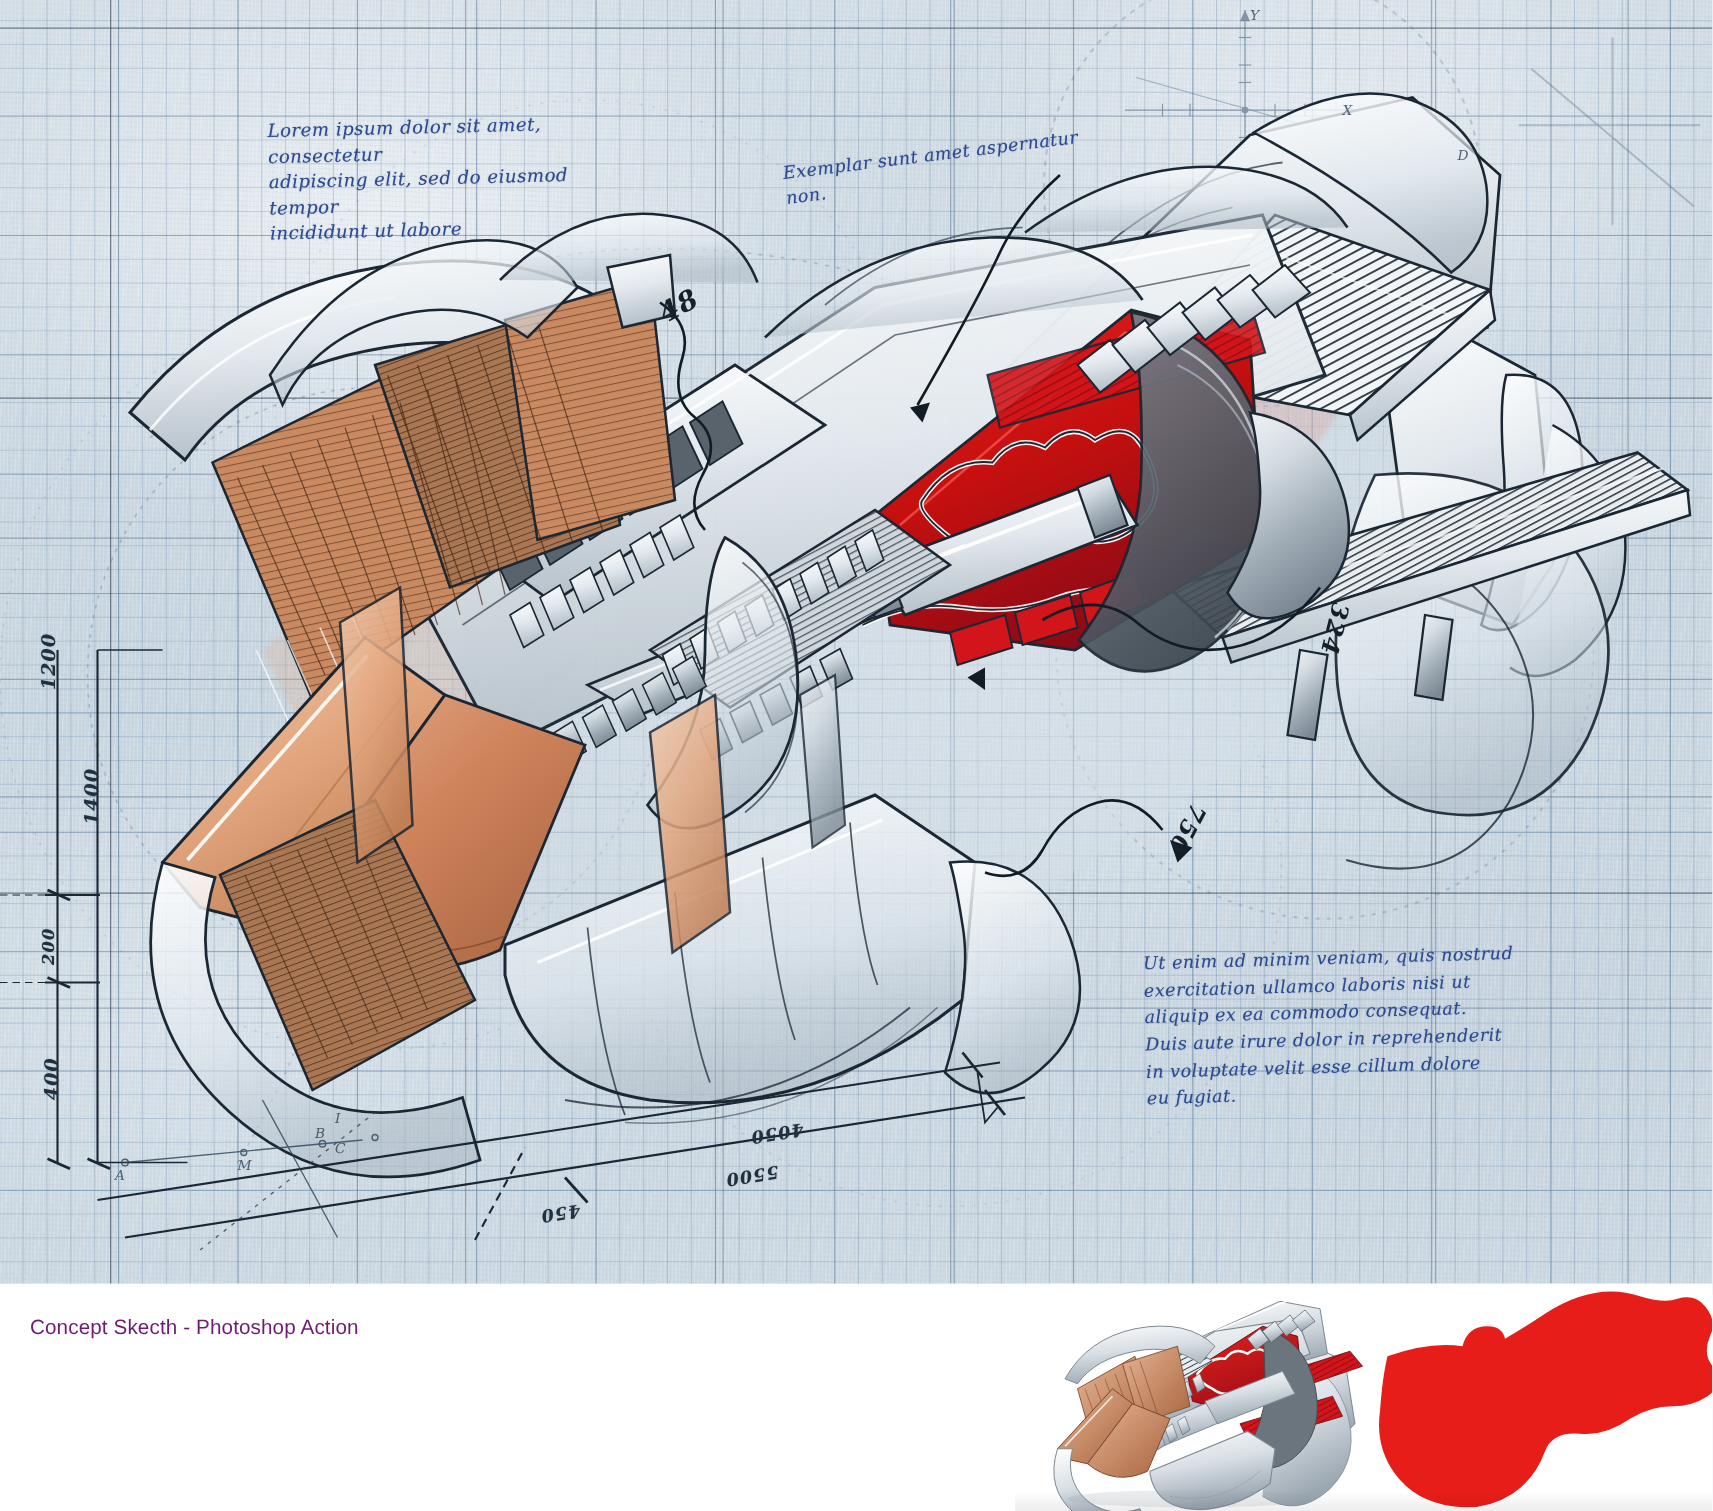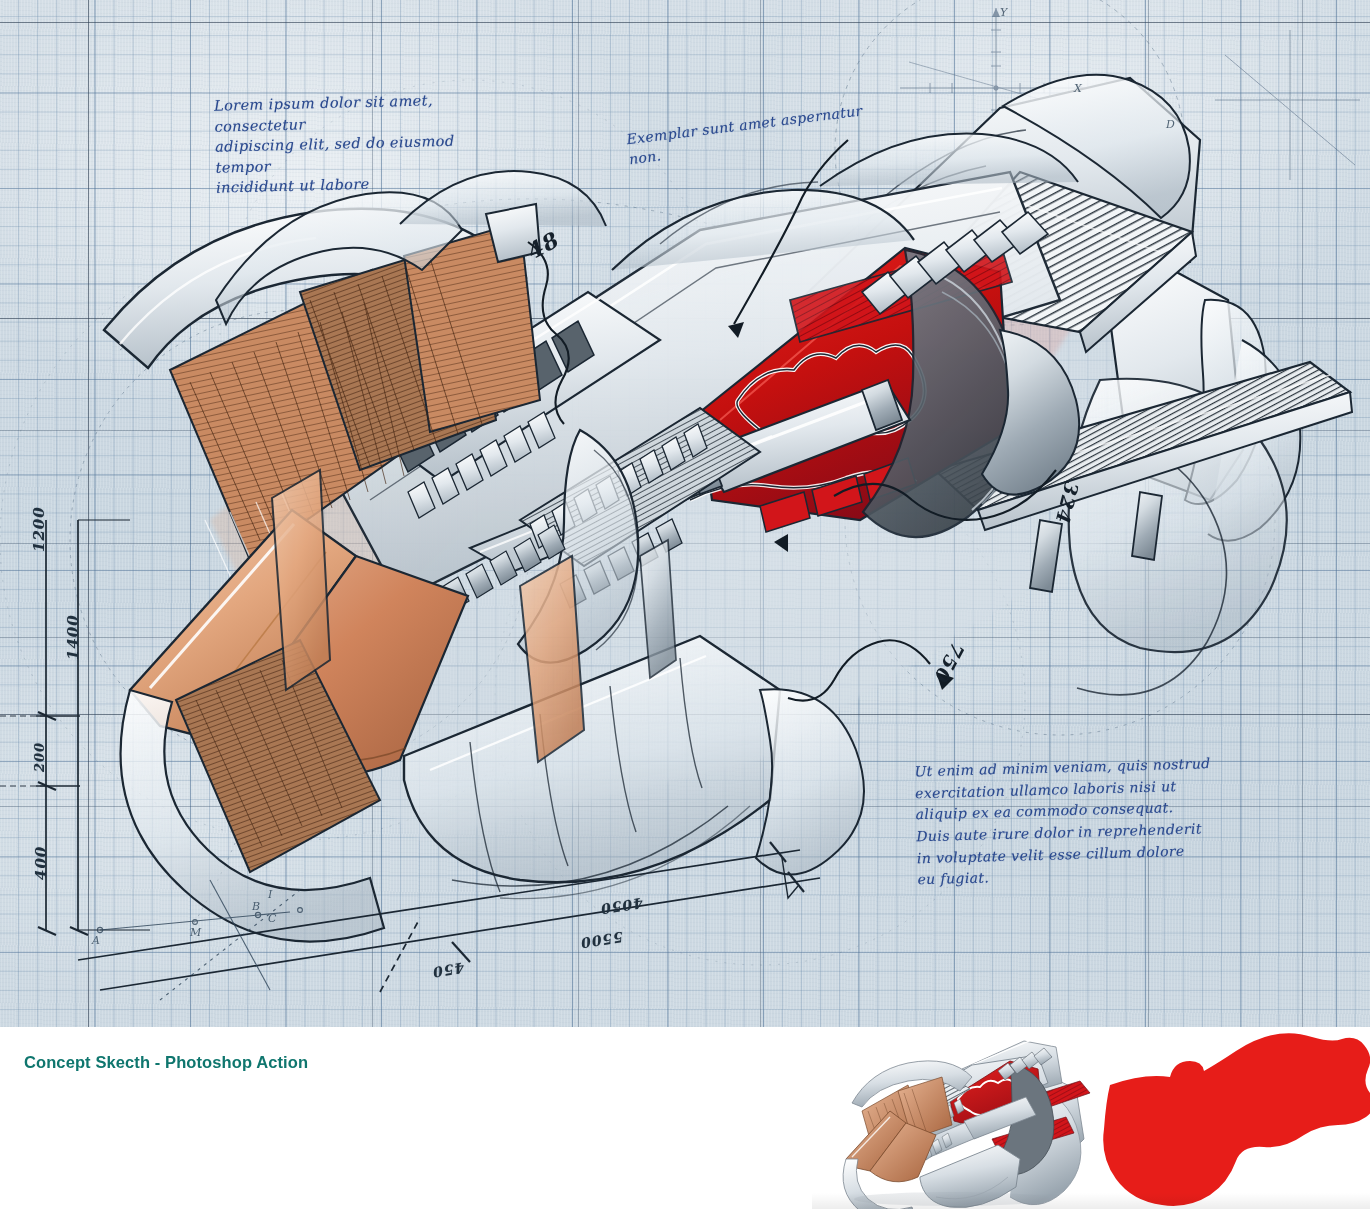--- a/index.html
+++ b/index.html
@@ -93,21 +93,21 @@
     opacity:.8;user-select:none;
   }
 
   
   .footer{
     position:absolute;left:0;top:1027px;width:1370px;height:182px;background:#ffffff;
   }
   .footer-title{
     position:absolute;left:24px;top:1053px;
     font-family:"Liberation Sans","DejaVu Sans",sans-serif;
-    font-weight:bold;font-size:16.5px;color:#0f766e;letter-spacing:.1px;
+    font-weight:normal;font-size:16.5px;color:#701a75;letter-spacing:.1px;
   }
   .thumb{position:absolute;top:1027px;height:182px;overflow:hidden;background:#fff;}
   .thumb-a{left:812px;width:288px;}
   .thumb-b{left:1100px;width:270px;}
   .thumb .strip{position:absolute;left:0;top:0;width:100%;height:9px;
     background:linear-gradient(180deg,#b7c6d3,#ccd8e1);}
   .thumb .shadow{position:absolute;left:0;bottom:0;width:100%;height:16px;
     background:linear-gradient(0deg,rgba(0,0,0,.07),rgba(0,0,0,0));}
   svg.thumbsvg{position:absolute;left:0;top:0;width:100%;height:100%;}
 </style>

